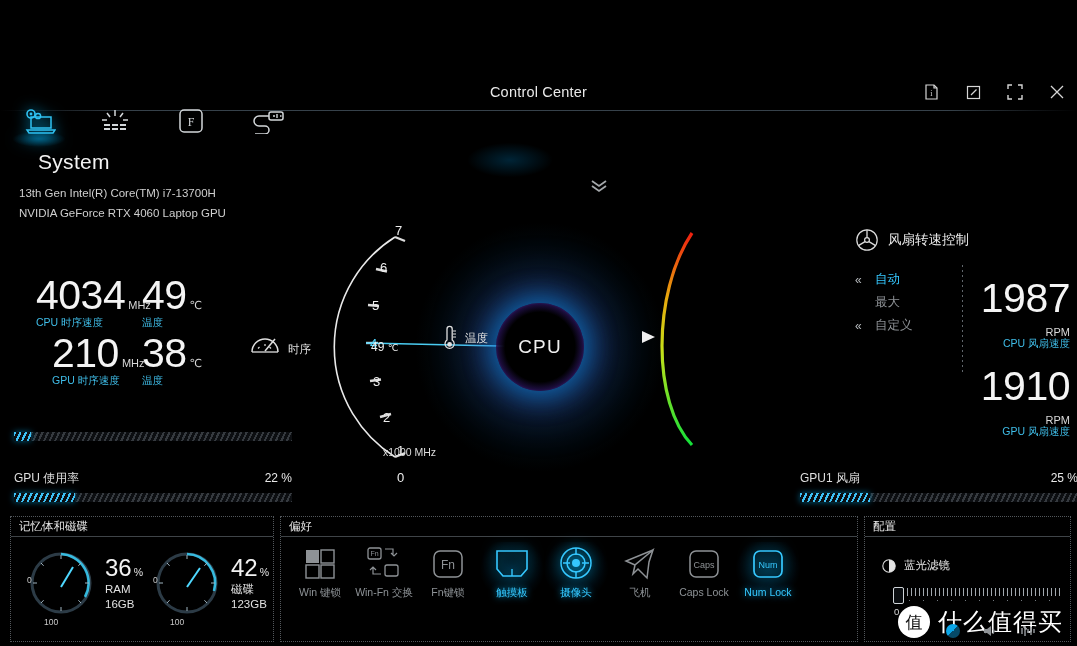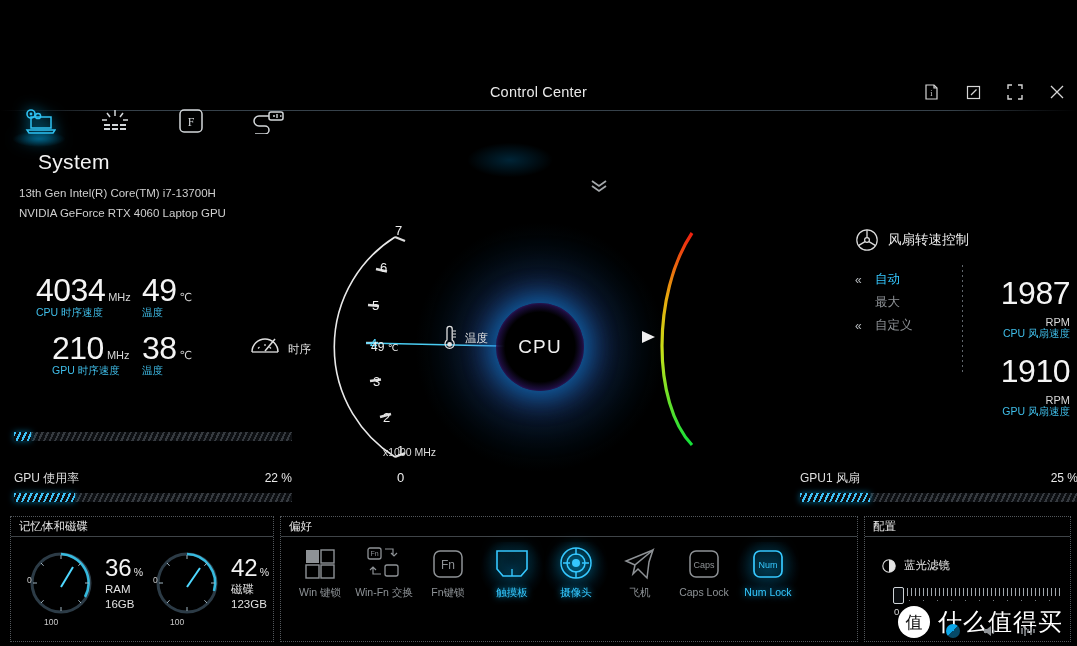--- a/index.html
+++ b/index.html
@@ -28,21 +28,21 @@
   
   .tabs{position:absolute;left:370px;top:150px;width:360px;height:30px;}
   .tab{position:absolute;top:0;font-size:14.5px;color:#8b8f93;cursor:pointer;text-align:center;}
   .tab.active{color:#35c8ff;text-shadow:0 0 8px rgba(0,190,255,.9);}
   .tab.active::after{content:"";position:absolute;left:-12px;right:-12px;bottom:-7px;height:2px;background:linear-gradient(to right,rgba(0,190,255,0),rgba(0,190,255,.95),rgba(0,190,255,0));box-shadow:0 0 9px rgba(0,190,255,.8);}
   .tab-glow{position:absolute;left:468px;top:143px;width:84px;height:34px;border-radius:6px;background:radial-gradient(ellipse at center,rgba(0,120,180,.30),rgba(0,0,0,0) 72%);pointer-events:none;}
   .chev{position:absolute;left:588px;top:178px;color:#9fa3a6;font-size:13px;cursor:pointer;}
 
   
   .readout{position:absolute;}
-  .ro-val{font-size:32px;color:#f4f4f4;font-weight:300;letter-spacing:-.5px;display:inline-block;}
+  .ro-val{font-size:41px;color:#f4f4f4;font-weight:300;letter-spacing:-.5px;display:inline-block;}
   .ro-unit{font-size:11px;color:#d8d8d8;margin-left:3px;}
   .ro-label{font-size:10.5px;color:#3fbde8;margin-top:-3px;}
 
   .timing-icon{position:absolute;left:250px;top:330px;display:flex;align-items:center;gap:8px;}
   .timing-icon span{font-size:11.5px;color:#dcdcdc;margin-top:12px;}
 
   
   .prow{position:absolute;width:278px;}
   .prow .ptop{display:flex;justify-content:space-between;align-items:baseline;font-size:12px;color:#dedede;}
   .prow .pct{font-size:12px;color:#e8e8e8;}

